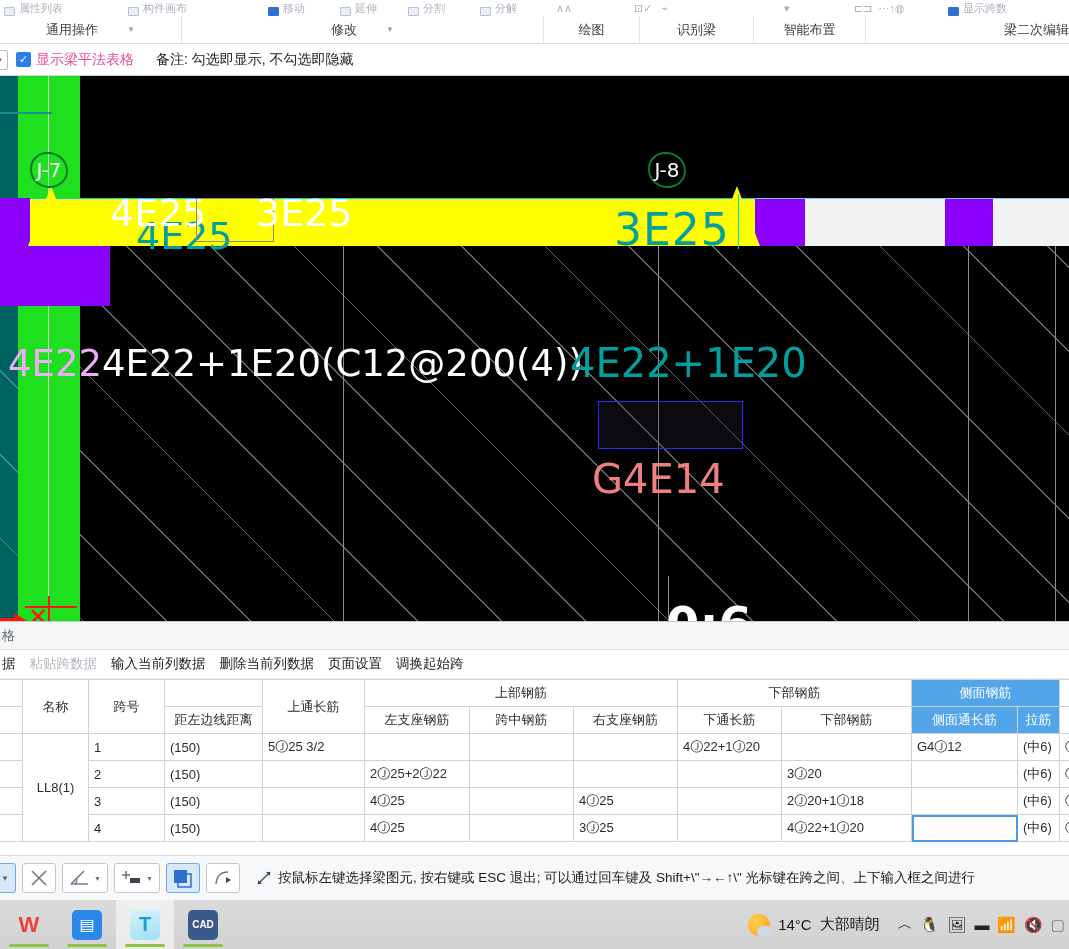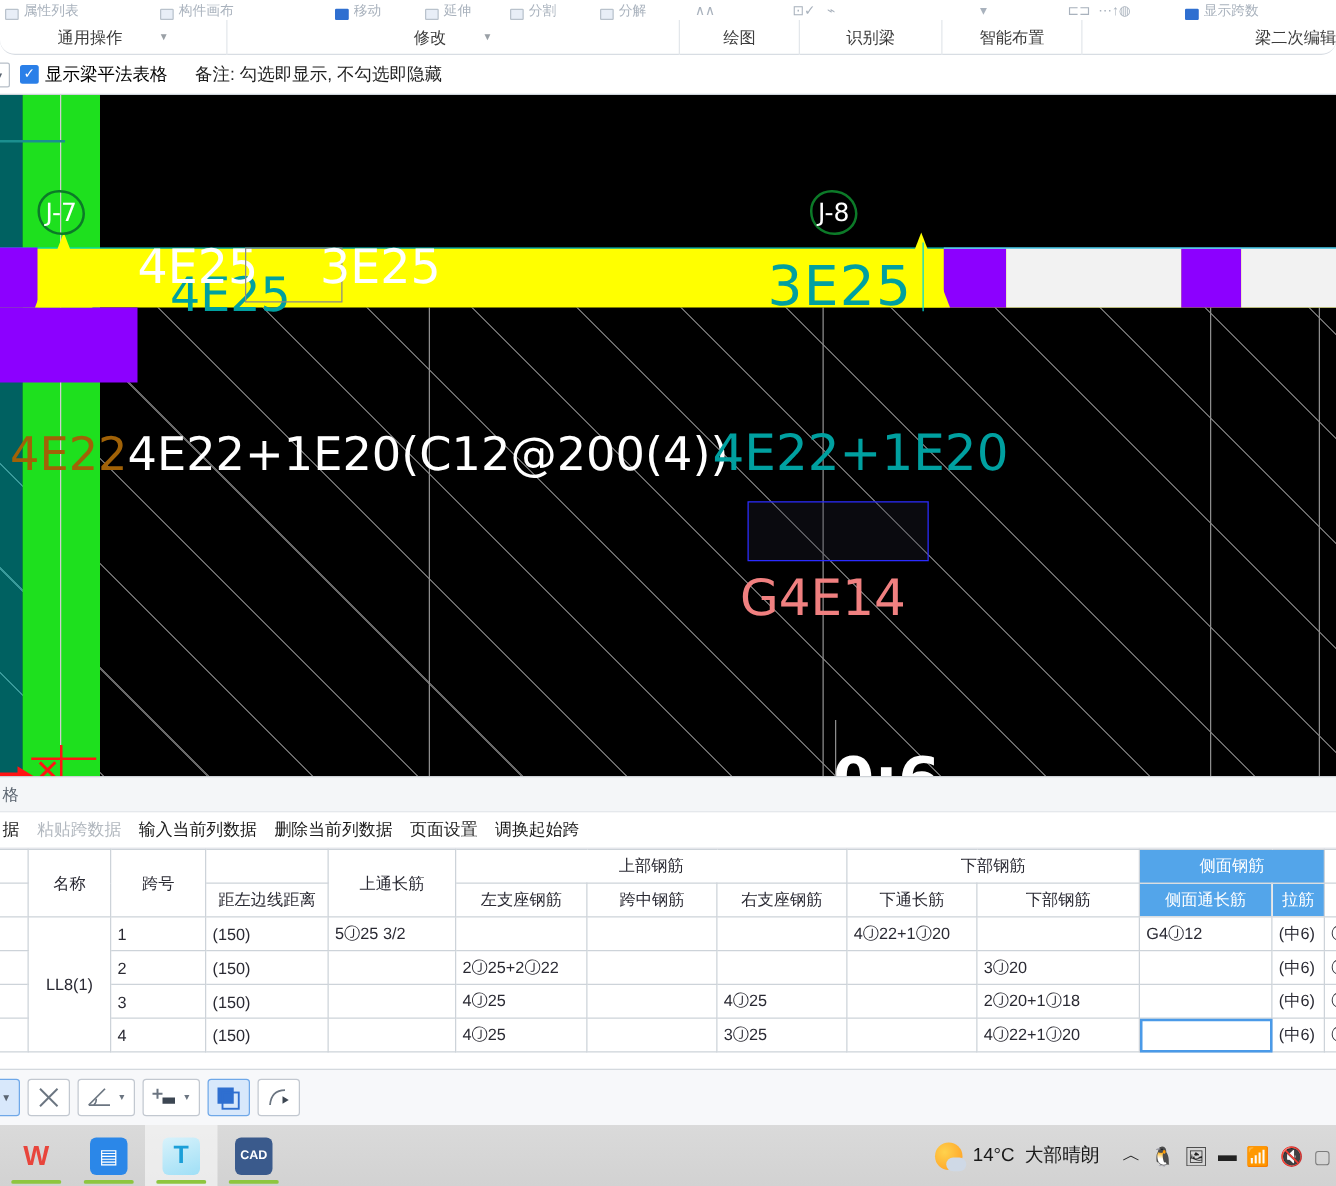--- a/index.html
+++ b/index.html
@@ -7,21 +7,21 @@
     width: 1069px; height: 949px;
     font-family: "Liberation Sans", "DejaVu Sans", sans-serif;
     overflow: hidden;
     background: #ffffff;
   }
   #app { position: relative; width: 1069px; height: 949px; }
 
   
   .ribbon {
     position: absolute; left: 0; top: 0; width: 1069px; height: 44px;
-    background: #ffffff; border-bottom: 1px solid #d8dde3; border-radius: 12px;
+    background: #ffffff; border-bottom: 1px solid #d8dde3;
   }
   .ribbon-icons {
     position: absolute; left: 0; top: 0; width: 1069px; height: 16px;
     overflow: hidden;
   }
   .ribbon-groups {
     position: absolute; left: 0; top: 16px; width: 1069px; height: 28px;
     display: flex; align-items: center;
   }
   .rgroup {
@@ -50,21 +50,21 @@
     width: 16px; height: 20px; border: 1px solid #b7bfc8; border-radius: 2px;
     margin-left: -8px; margin-right: 8px; background: #fff;
     display: flex; align-items: center; justify-content: center;
     font-size: 7px; color: #5a6470;
   }
   .chk {
     width: 15px; height: 15px; background: #2a7fe8; border-radius: 2px;
     display: flex; align-items: center; justify-content: center;
     color: #fff; font-size: 11px; line-height: 1; margin-right: 5px;
   }
-  .chk-label { font-size: 14px; color: #000000; margin-right: 22px; }
+  .chk-label { font-size: 14px; color: #ec4899; margin-right: 22px; }
   .note-label { font-size: 14px; color: #222; }
 
   
   .canvas {
     position: absolute; left: 0; top: 76px; width: 1069px; height: 545px;
     background: #000000; overflow: hidden;
   }
   .hatch {
     position: absolute; left: 0; top: 0; width: 100%; height: 100%;
     background-image: repeating-linear-gradient(45deg,
@@ -303,21 +303,21 @@
     <div class="node" style="left:648px;top:76px;">
         <span>J-8</span>
       </div>
 
     <div class="cadtxt txt-teal" style="left:136px;top:138px;font-size:38px;">4E25</div>
     <div class="cadtxt txt-white" style="left:110px;top:115px;font-size:38px;">4E25</div>
     <div class="greybox" style="left:196px;top:122px;width:78px;height:44px;"></div>
     <div class="cadtxt txt-white" style="left:256px;top:115px;font-size:38px;">3E25</div>
     <div class="cadtxt txt-teal" style="left:614px;top:128px;font-size:44px;letter-spacing:1px;">3E25</div>
 
-    <div class="cadtxt txt-white" style="left:8px;top:266px;font-size:37px;"><span style="color:#a16207;">4E22</span><span>4E22+1E20(C12@200(4))</span></div>
+    <div class="cadtxt txt-white" style="left:8px;top:266px;font-size:37px;"><span style="color:#f0abfc;">4E22</span><span>4E22+1E20(C12@200(4))</span></div>
 
     <div class="cadtxt txt-teal" style="left:570px;top:264px;font-size:40px;">4E22+1E20</div>
     <div class="selbox" style="left:598px;top:325px;width:145px;height:48px;"></div>
     <div class="cadtxt txt-pink" style="left:592px;top:380px;font-size:40px;">G4E14</div>
 
     <div class="cadtxt txt-white" style="left:666px;top:520px;font-size:48px;font-weight:bold;">0;6</div>
 
     <div class="vline" style="left:668px;top:500px;height:98px;background:#8d8d8d;"></div>
 
     <div class="redline" style="left:25px;top:530px;width:52px;"></div>
@@ -475,20 +475,28 @@
         <rect x="2" y="2" width="13" height="13" fill="#2f6fd0"></rect>
         <rect x="6" y="6" width="13" height="13" fill="none" stroke="#2f6fd0" stroke-width="1.5"></rect>
       </svg>
     </div>
     <div class="tbtn">
       <svg width="20" height="20" viewBox="0 0 20 20">
         <path d="M3 16 Q4 4 15 4" fill="none" stroke="#6b7581" stroke-width="1.4"></path>
         <path d="M13 9 l5 3 -5 3 z" fill="#3c4652"></path>
       </svg>
     </div>
+    <div class="hint">
+      <svg width="16" height="16" viewBox="0 0 16 16">
+        <line x1="2" y1="14" x2="14" y2="2" stroke="#3c4652" stroke-width="1.2"></line>
+        <path d="M2 14 l0 -4 4 4 z" fill="#3c4652"></path>
+        <path d="M14 2 l-4 0 4 4 z" fill="#3c4652"></path>
+      </svg>
+      <span>按鼠标左键选择梁图元, 按右键或 ESC 退出; 可以通过回车键及 Shift+\"→←↑\" 光标键在跨之间、上下输入框之间进行</span>
+    </div>
   </div>
 
   <div class="taskbar">
     <div class="tb-apps">
       <div class="tb-app">
         <div class="appicon" style="background:transparent;color:#e8453c;font-size:22px;">
           <span>W</span>
         </div>
         <div class="under"></div>
       </div>

